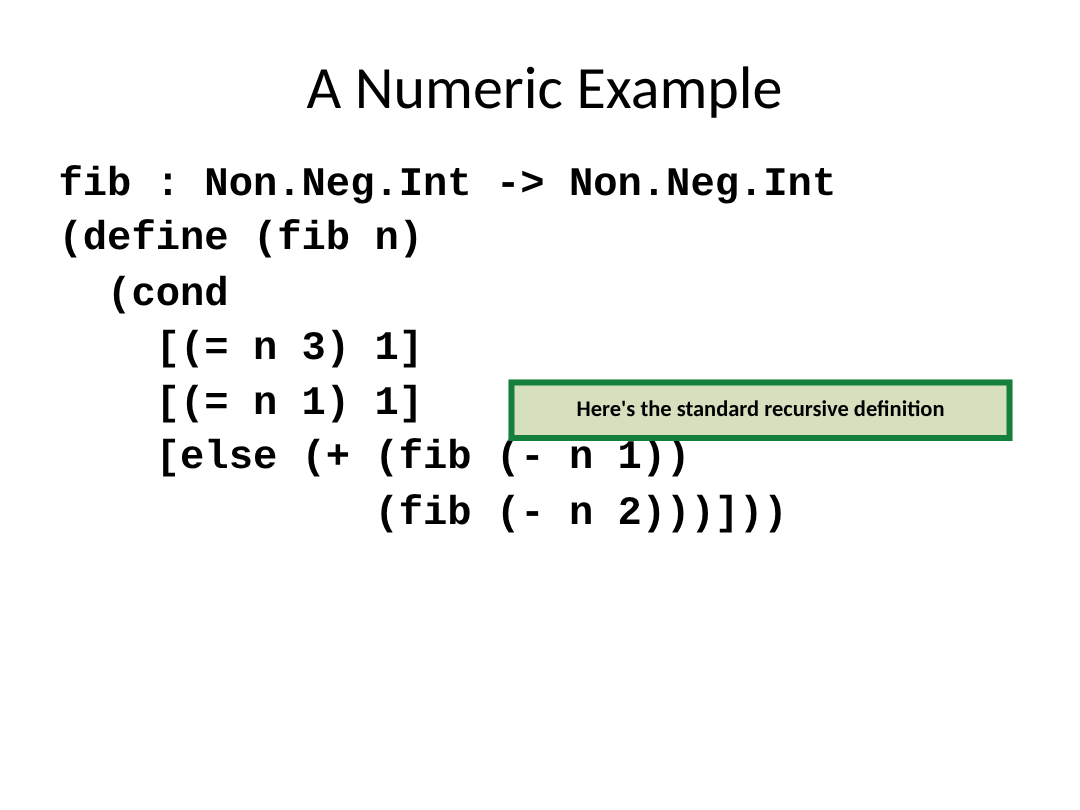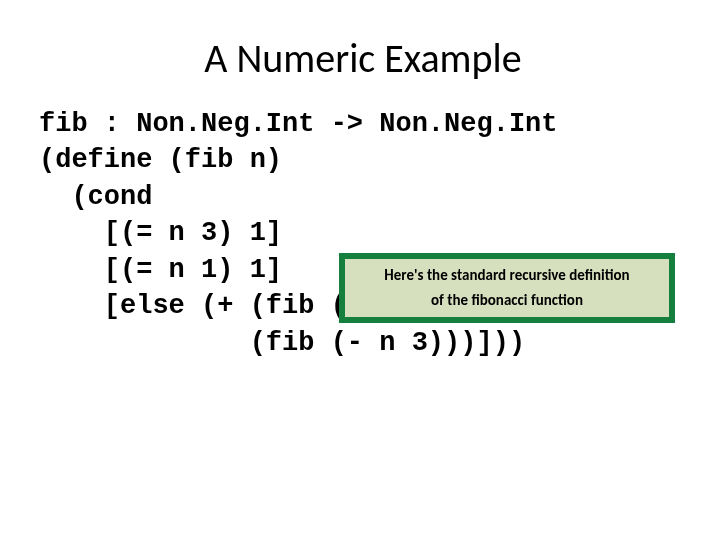--- a/index.html
+++ b/index.html
@@ -28,39 +28,38 @@
       color: #000;
       line-height: 1.35;
       white-space: pre;
     }
     .callout {
       position: absolute;
       left: 336px;
       top: 250px;
       width: 336px;
       background: #d6e0bf;
-      border: 6px solid #15803d;
+      border: 4px solid #15803d;
       font-family: Calibri, Arial, sans-serif;
       font-size: 15px;
       font-weight: bold;
       color: #000;
       text-align: center;
       padding: 4px 8px;
       line-height: 1.25;
     }
   </style>
 </head>
 <body>
 
 <h1 class="title">A Numeric Example</h1>
 
 <div class="code-area"><span>fib : Non.Neg.Int -&gt; Non.Neg.Int</span>
 <span>(define (fib n)</span>
 <span>  (cond</span>
 <span>    [(= n 3) 1]</span>
 <span>    [(= n 1) 1]</span>
 <span>    [else (+ (fib (- n 1))</span>
-<span>             (fib (- n 3)))]))</span></div>
+<span>             (fib (- n 2)))]))</span></div>
 
 <div class="callout">
   <div>Here's the standard recursive definition</div>
-  <div>of the fibonacci function</div>
 </div>
 
 </body></html>

